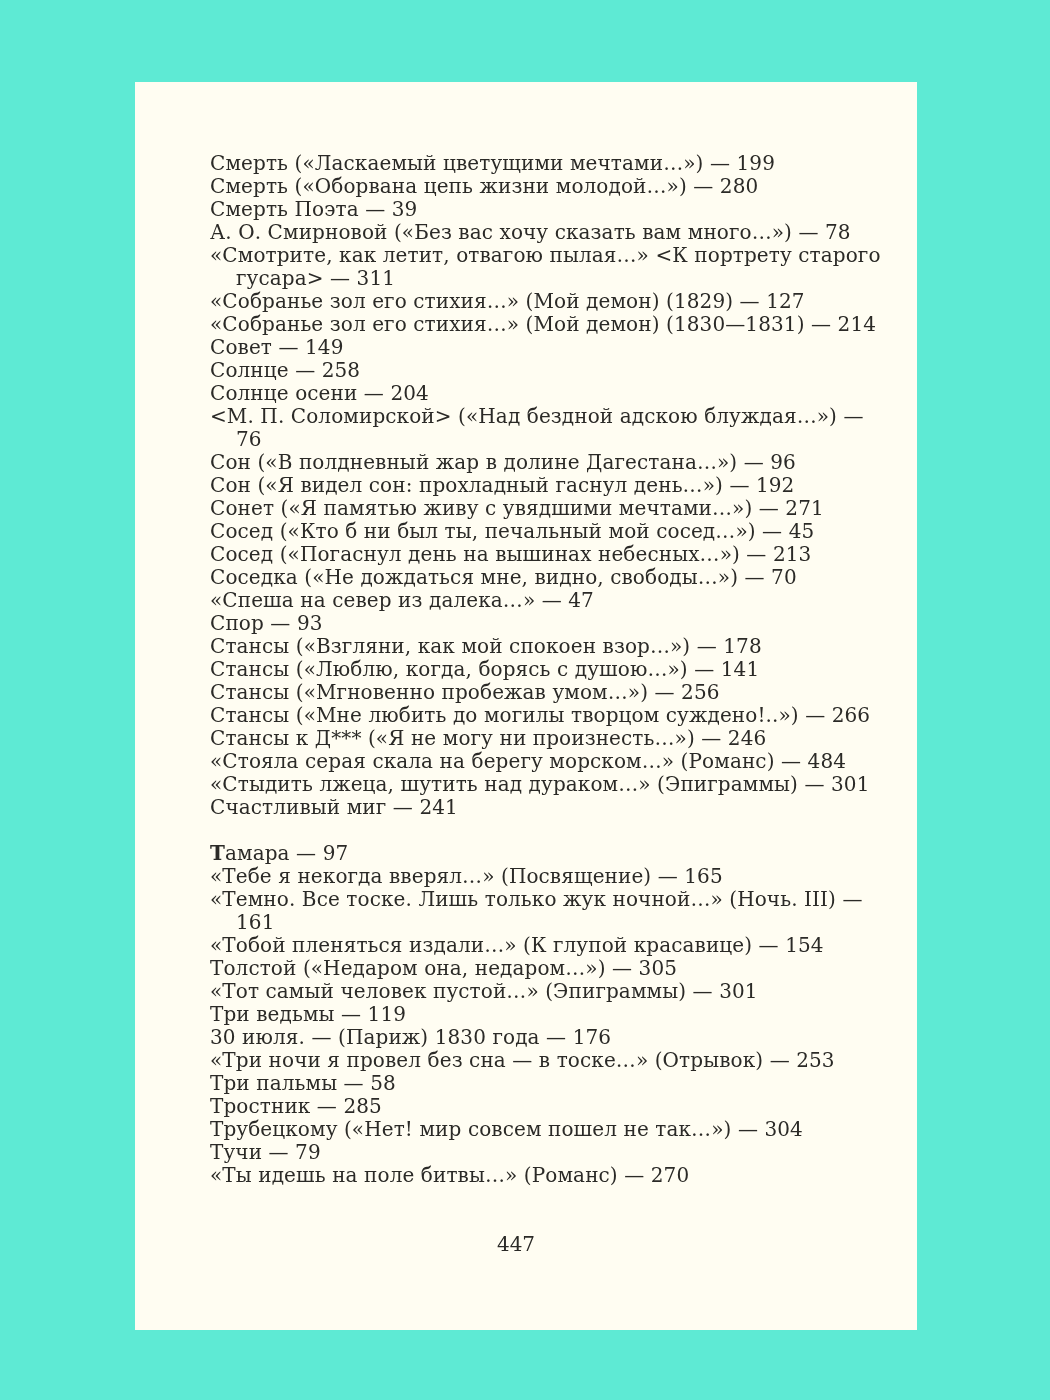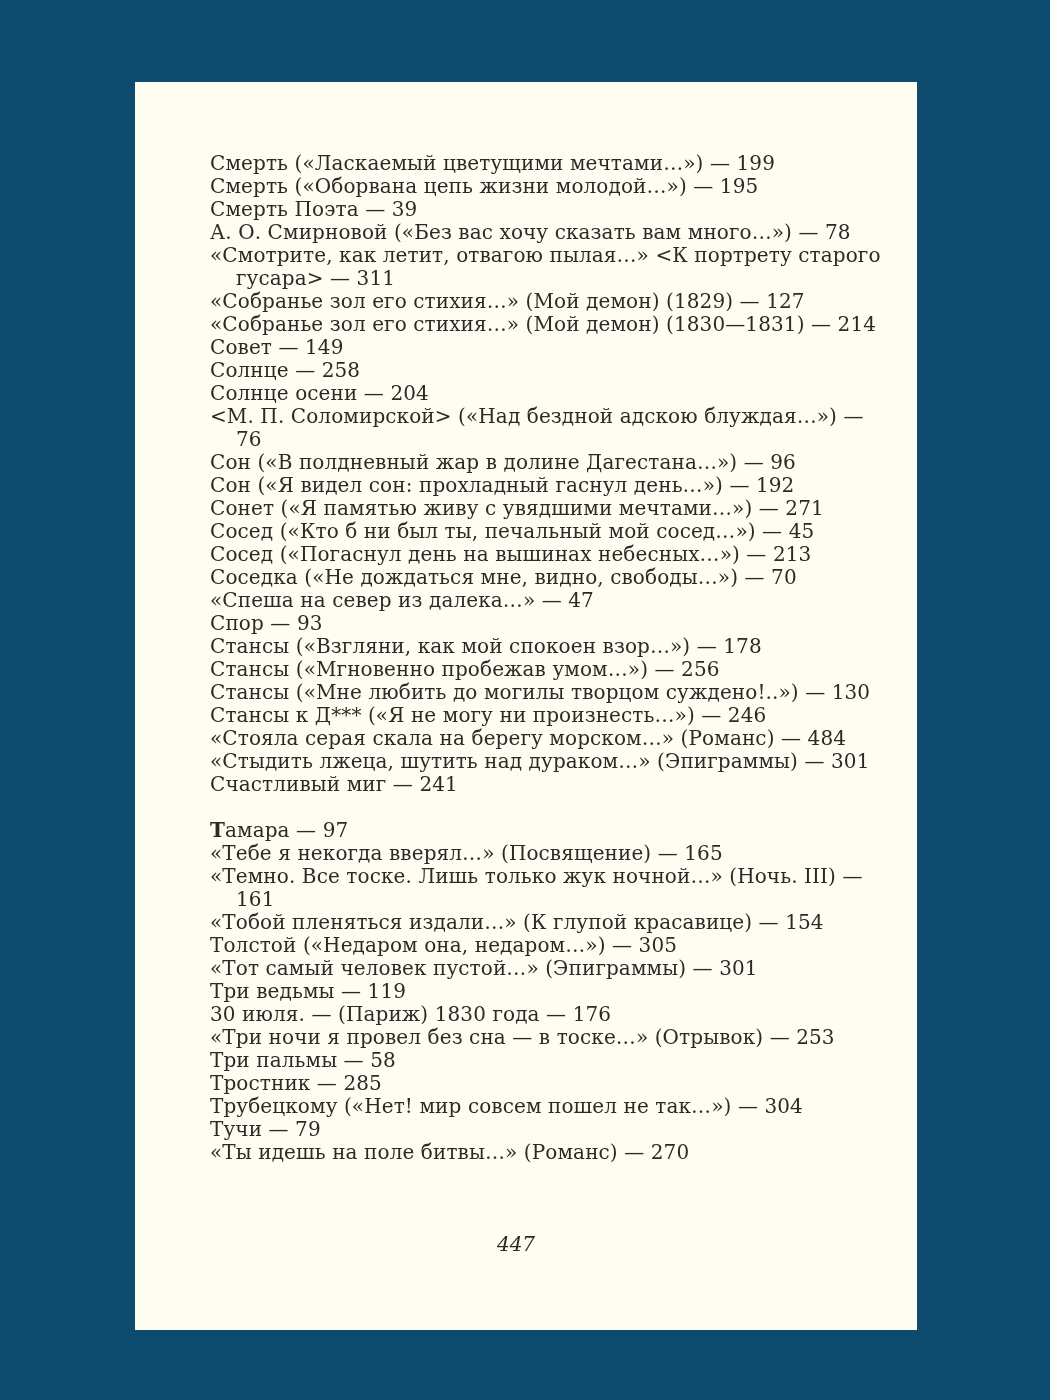--- a/index.html
+++ b/index.html
@@ -5,21 +5,21 @@
   html, body {
     margin: 0;
     padding: 0;
     background: #ffffff;
     font-family: "DejaVu Serif", "Liberation Serif", serif;
   }
   .canvas {
     position: relative;
     width: 1050px;
     height: 1400px;
-    background: #0c4a6e;
+    background: #5eead4;
     overflow: hidden;
   }
   .book-page {
     position: absolute;
     left: 135px;
     top: 82px;
     width: 782px;
     height: 1248px;
     background: #fffdf2;
   }
@@ -47,53 +47,53 @@
   }
   .folio {
     position: absolute;
     left: 75px;
     top: 1151px;
     width: 612px;
     text-align: center;
     font-size: 20px;
     line-height: 23px;
     color: #2b2a27;
-    font-style: italic;
   }
 </style>
 </head>
 <body>
 
 <div class="canvas">
   <div class="book-page">
     <div class="index-list">
         <div class="line">Смерть («Ласкаемый цветущими мечтами…») — 199</div>
-        <div class="line">Смерть («Оборвана цепь жизни молодой…») — 195</div>
+        <div class="line">Смерть («Оборвана цепь жизни молодой…») — 280</div>
         <div class="line">Смерть Поэта — 39</div>
         <div class="line">А. О. Смирновой («Без вас хочу сказать вам много…») — 78</div>
         <div class="line">«Смотрите, как летит, отвагою пылая…» &lt;К портрету старого</div>
         <div class="line cont">гусара&gt; — 311</div>
         <div class="line">«Собранье зол его стихия…» (Мой демон) (1829) — 127</div>
         <div class="line">«Собранье зол его стихия…» (Мой демон) (1830—1831) — 214</div>
         <div class="line">Совет — 149</div>
         <div class="line">Солнце — 258</div>
         <div class="line">Солнце осени — 204</div>
         <div class="line">&lt;М. П. Соломирской&gt; («Над бездной адскою блуждая…») —</div>
         <div class="line cont">76</div>
         <div class="line">Сон («В полдневный жар в долине Дагестана…») — 96</div>
         <div class="line">Сон («Я видел сон: прохладный гаснул день…») — 192</div>
         <div class="line">Сонет («Я памятью живу с увядшими мечтами…») — 271</div>
         <div class="line">Сосед («Кто б ни был ты, печальный мой сосед…») — 45</div>
         <div class="line">Сосед («Погаснул день на вышинах небесных…») — 213</div>
         <div class="line">Соседка («Не дождаться мне, видно, свободы…») — 70</div>
         <div class="line">«Спеша на север из далека…» — 47</div>
         <div class="line">Спор — 93</div>
         <div class="line">Стансы («Взгляни, как мой спокоен взор…») — 178</div>
+        <div class="line">Стансы («Люблю, когда, борясь с душою…») — 141</div>
         <div class="line">Стансы («Мгновенно пробежав умом…») — 256</div>
-        <div class="line">Стансы («Мне любить до могилы творцом суждено!..») — 130</div>
+        <div class="line">Стансы («Мне любить до могилы творцом суждено!..») — 266</div>
         <div class="line">Стансы к Д*** («Я не могу ни произнесть…») — 246</div>
         <div class="line">«Стояла серая скала на берегу морском…» (Романс) — 484</div>
         <div class="line">«Стыдить лжеца, шутить над дураком…» (Эпиграммы) — 301</div>
         <div class="line">Счастливый миг — 241</div>
         <div class="line gap"></div>
         <div class="line"><span class="lead">Т</span>амара — 97</div>
         <div class="line">«Тебе я некогда вверял…» (Посвящение) — 165</div>
         <div class="line">«Темно. Все тоске. Лишь только жук ночной…» (Ночь. III) —</div>
         <div class="line cont">161</div>
         <div class="line">«Тобой пленяться издали…» (К глупой красавице) — 154</div>

